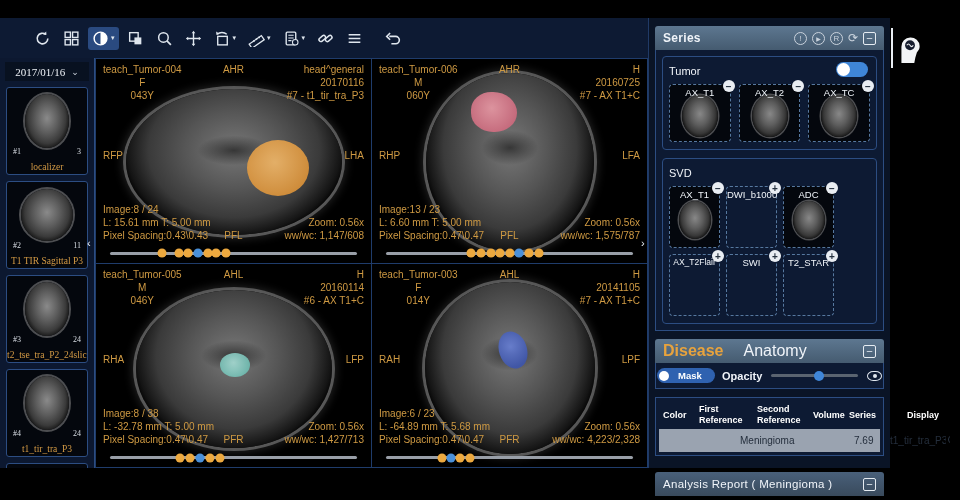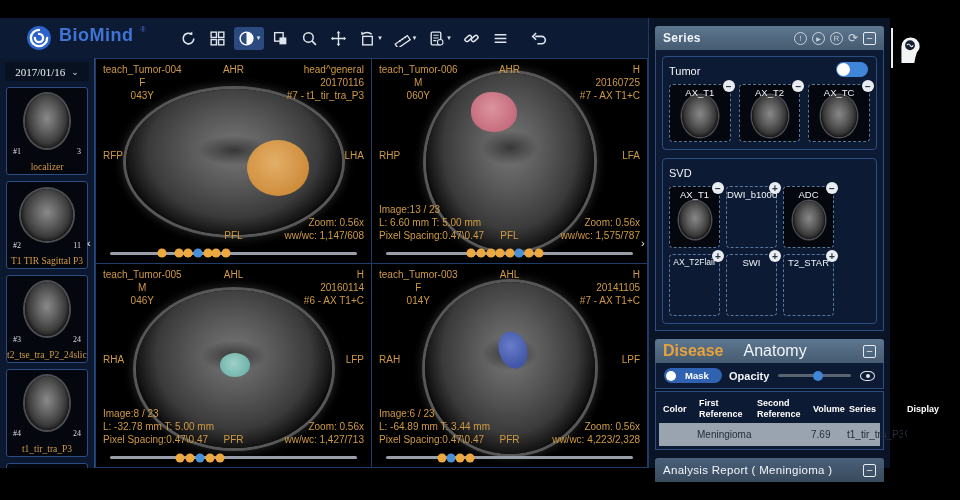--- a/index.html
+++ b/index.html
@@ -89,64 +89,55 @@
   .sitem-label { position:absolute; left:0; right:0; top:2px; text-align:center; color:#f0f4f9; font-size:9.5px; z-index:2; }
   .badge { position:absolute; right:-5px; top:-5px; width:12px; height:12px; border-radius:50%; background:#e9edf2; color:#24303e; font-size:10px; font-weight:bold; display:flex; align-items:center; justify-content:center; z-index:3; cursor:pointer; }
   .svd-grid { display:flex; flex-wrap:wrap; gap:6px; margin-top:5px; }
   .svd-grid .sitem { width:51px; height:62px; }
   .svd-grid .sitem .s-brain { width:32px; height:38px; }
 
   .disease-head { margin-top:8px; }
   .tab { font-size:16px; cursor:pointer; }
   .tab.active { color:#e8a33d; font-weight:bold; }
   .tab.idle { color:#f0f4f9; margin-left:20px; }
-  .mask-row { height:26px; border:1px solid #2c4d82; border-top:none; background:#0d1a33; display:flex; align-items:center; padding:0 8px; }
+  .mask-row { height:26px; border:1px solid #2c4d82; border-top:none; background:#0d1a33; display:flex; align-items:center; padding:0 1px; }
   .mask-pill { position:relative; width:58px; height:15px; border-radius:8px; background:#2f62b0; display:flex; align-items:center; justify-content:center; cursor:pointer; }
   .mask-pill::before { content:""; position:absolute; left:2px; top:2.5px; width:10px; height:10px; border-radius:50%; background:#fff; }
   .mask-pill span { color:#fff; font-size:9.5px; font-weight:bold; margin-left:8px; }
   .opacity-label { color:#f0f4f9; font-size:11px; font-weight:bold; margin-left:7px; }
   .oslider { position:relative; flex:1; height:3px; background:#5a6470; border-radius:2px; margin:0 9px; cursor:pointer; }
   .oknob { position:absolute; left:55%; top:50%; transform:translate(-50%,-50%); width:10px; height:10px; border-radius:50%; background:#3f86d8; cursor:pointer; }
   .eye { display:inline-block; width:15px; height:10px; position:relative; color:#dfe6ee; cursor:pointer; }
   .eye::before { content:""; position:absolute; inset:0; border:1.3px solid currentColor; border-radius:50% / 60%; }
   .eye::after { content:""; position:absolute; left:50%; top:50%; width:4px; height:4px; border-radius:50%; background:currentColor; transform:translate(-50%,-50%); }
 
-  .dtable { margin-top:2px; border:1px solid #2c4d82; background:#0d1a33; padding:3px; }
-  .trow { display:grid; grid-template-columns:36px 58px 56px 36px 58px 1fr; align-items:center; }
+  .dtable { margin-top:8px; border:1px solid #2c4d82; background:#0d1a33; padding:3px; }
+  .trow { display:grid; grid-template-columns:36px 58px 56px 36px 58px 1fr; align-items:center;padding-left:43px; }
   .thead { color:#fff; font-size:9px; font-weight:bold; padding:3px 2px; line-height:11px; }
   .thead .th { padding:0 2px; }
   .th-display { text-align:left; padding-right:2px; }
   .tbody { background:#9aa3b0; color:#242e3c; font-size:10px; height:23px; cursor:pointer; }
   .tbody .td { padding:0 2px; white-space:nowrap; overflow:hidden; }
   .swatch { width:28px; height:14px; background:#ef9726; margin-left:2px; }
   .tbody .eye { color:#2a3442; width:13px; height:9px; }
 
-  .report-head { margin-top:8px; background:linear-gradient(#49607a, #394a5c); }
+  .report-head { margin-top:16px; background:linear-gradient(#49607a, #394a5c); }
   .report-head .phead-title { font-size:11.5px; font-weight:normal; }
 
   
   .edge-line { position:absolute; left:891px; top:28px; width:2px; height:40px; background:#e8edf2; }
   .assistant { position:absolute; left:897px; top:34px; cursor:pointer; }
 </style>
 </head>
 <body>
 
 <div class="screen">
   <div class="app">
 
     <div class="topbar">
-      <div class="logo">
-        <svg width="26" height="26" viewBox="0 0 24 24">
-          <circle cx="12" cy="12" r="11" fill="#2c63c9"></circle>
-          <path d="M12 4.5 a7.5 7.5 0 1 0 7.5 7.5" fill="none" stroke="#fff" stroke-width="2.2" stroke-linecap="round"></path>
-          <path d="M12 8.2 a3.8 3.8 0 1 1 -3.8 3.8" fill="none" stroke="#fff" stroke-width="2.2" stroke-linecap="round"></path>
-        </svg>
-        <span class="logo-text">BioMind</span>
-        <span class="logo-reg">®</span>
-      </div>
 
       <div class="toolbar">
         <div class="tbtn">
           <svg width="17" height="17" viewBox="0 0 16 16">
               <path d="M13 8 a5 5 0 1 1 -1.8-3.8" fill="none" stroke="#dfe6ee" stroke-width="1.5"></path>
               <path d="M11.5 1.5 L11.6 4.6 L8.6 4.2 Z" fill="#dfe6ee"></path>
             </svg>
         </div>
         <div class="tbtn">
           <svg width="17" height="17" viewBox="0 0 16 16">
@@ -285,20 +276,21 @@
     <div class="viewer">
 
       <div class="quad q0">
         <div class="brain"></div>
         <div class="tumor"></div>
         <div class="ov tl"><span>teach_Tumor-004</span><br><span>F</span><br><span>043Y</span></div>
         <div class="ov tc">AHR</div>
         <div class="ov tr"><span>head^general</span><br><span>20170116</span><br><span>#7 - t1_tir_tra_P3</span></div>
         <div class="ov ml">RFP</div>
         <div class="ov mr">LHA</div>
+        <div class="ov bl"><span>Image:8 / 24</span><br><span>L: 15.61 mm T: 5.00 mm</span><br><span>Pixel Spacing:0.43\0.43</span></div>
         <div class="ov bc">PFL</div>
         <div class="ov br"><span>Zoom: 0.56x</span><br><span>ww/wc: 1,147/608</span></div>
         <div class="strip">
             <span class="dot dot-o" style="left: 21%;"></span>
             <span class="dot dot-o" style="left: 28%;"></span>
             <span class="dot dot-o" style="left: 31.5%;"></span>
             <span class="dot dot-b" style="left: 35.5%;"></span>
             <span class="dot dot-o" style="left: 39.5%;"></span>
             <span class="dot dot-o" style="left: 43%;"></span>
             <span class="dot dot-o" style="left: 47%;"></span>
@@ -329,41 +321,41 @@
       </div>
 
       <div class="quad q2">
         <div class="brain"></div>
         <div class="tumor"></div>
         <div class="ov tl"><span>teach_Tumor-005</span><br><span>M</span><br><span>046Y</span></div>
         <div class="ov tc">AHL</div>
         <div class="ov tr"><span>H</span><br><span>20160114</span><br><span>#6 - AX T1+C</span></div>
         <div class="ov ml">RHA</div>
         <div class="ov mr">LFP</div>
-        <div class="ov bl"><span>Image:8 / 23</span><br><span>L: -32.78 mm T: 5.00 mm</span><br><span>Pixel Spacing:0.47\0.47</span></div>
+        <div class="ov bl"><span>Image:8 / 38</span><br><span>L: -32.78 mm T: 5.00 mm</span><br><span>Pixel Spacing:0.47\0.47</span></div>
         <div class="ov bc">PFR</div>
         <div class="ov br"><span>Zoom: 0.56x</span><br><span>ww/wc: 1,427/713</span></div>
         <div class="strip">
             <span class="dot dot-o" style="left: 28.5%;"></span>
             <span class="dot dot-o" style="left: 32.5%;"></span>
             <span class="dot dot-b" style="left: 36.5%;"></span>
             <span class="dot dot-o" style="left: 40.5%;"></span>
             <span class="dot dot-o" style="left: 44.5%;"></span>
           </div>
       </div>
 
       <div class="quad q3">
         <div class="brain"></div>
         <div class="tumor"></div>
         <div class="ov tl"><span>teach_Tumor-003</span><br><span>F</span><br><span>014Y</span></div>
         <div class="ov tc">AHL</div>
         <div class="ov tr"><span>H</span><br><span>20141105</span><br><span>#7 - AX T1+C</span></div>
         <div class="ov ml">RAH</div>
         <div class="ov mr">LPF</div>
-        <div class="ov bl"><span>Image:6 / 23</span><br><span>L: -64.89 mm T: 3.44 mm</span><br><span>Pixel Spacing:0.47\0.47</span></div>
+        <div class="ov bl"><span>Image:6 / 23</span><br><span>L: -64.89 mm T: 5.68 mm</span><br><span>Pixel Spacing:0.47\0.47</span></div>
         <div class="ov bc">PFR</div>
         <div class="ov br"><span>Zoom: 0.56x</span><br><span>ww/wc: 4,223/2,328</span></div>
         <div class="strip">
             <span class="dot dot-o" style="left: 22.5%;"></span>
             <span class="dot dot-b" style="left: 26.5%;"></span>
             <span class="dot dot-o" style="left: 30%;"></span>
             <span class="dot dot-o" style="left: 34%;"></span>
           </div>
       </div>
     </div>

